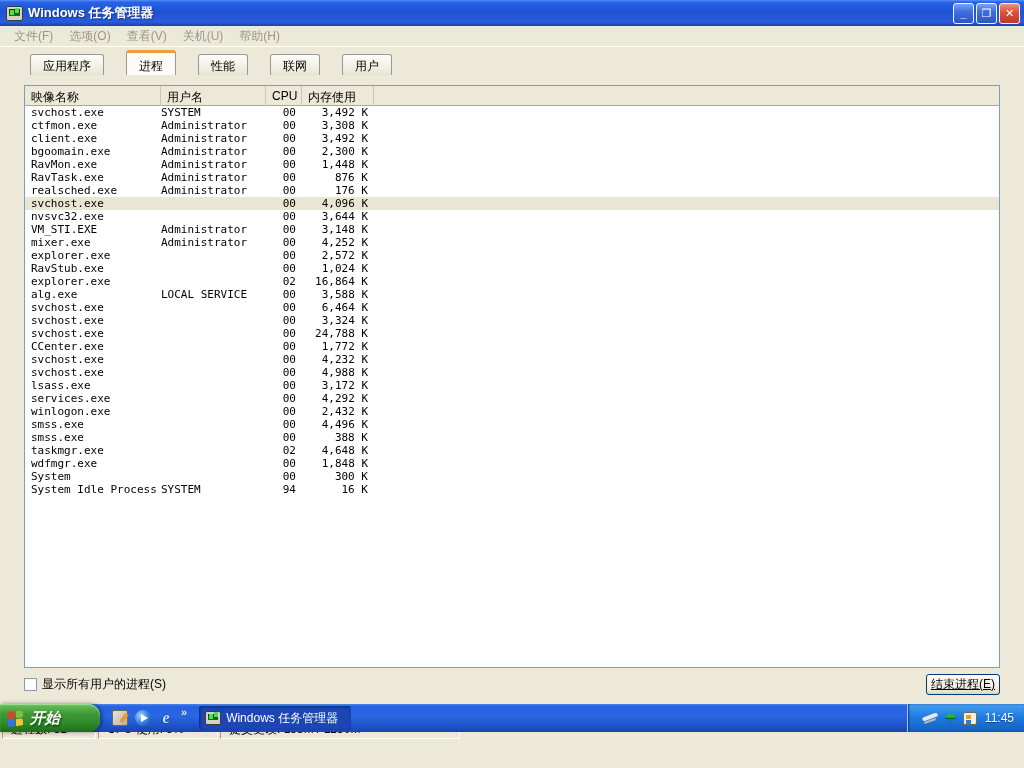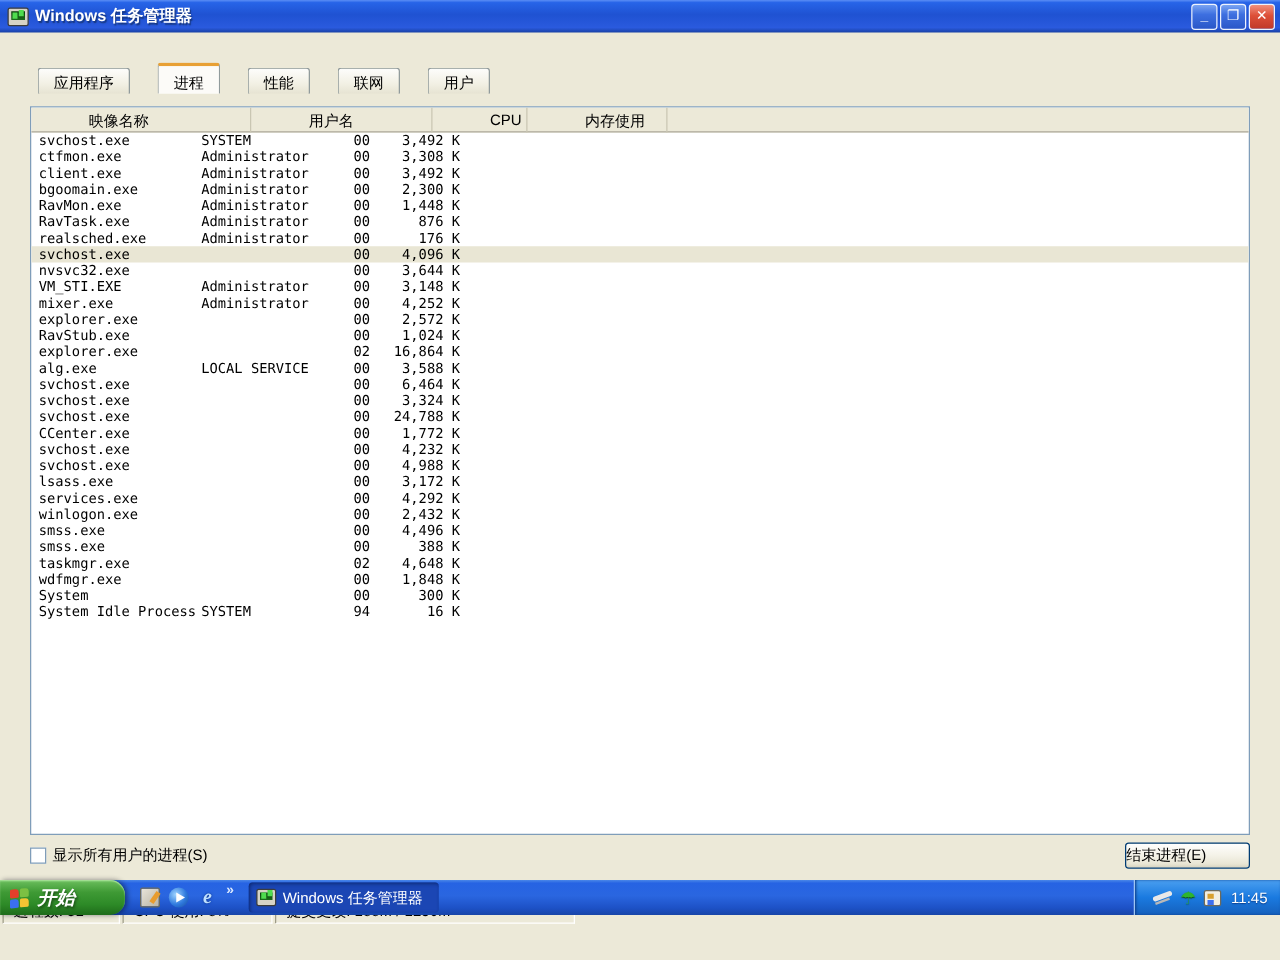--- a/index.html
+++ b/index.html
@@ -37,42 +37,42 @@
   .tab { position:relative; border:1px solid #919b9c; border-bottom:none; border-radius:3px 3px 0 0;
     background:linear-gradient(180deg,#fdfdfb 0%,#f2f0e4 60%,#e6e3d2 100%);
     padding:3px 12px 3px 12px; margin-right:2px; color:#000; white-space:nowrap; height:21px;margin-left:20px; }
   .tab.active { background:#fcfbf8; height:25px; padding-top:5px; z-index:3;
     border-top:3px solid #e8a034; margin-top:-3px; }
 
   .listbox { position:absolute; top:85px; left:24px; width:976px; height:583px;
     background:#fff; border:1px solid #7f9db9; overflow:hidden; }
   .lheader { display:flex; height:20px; background:#ece9d8; border-bottom:1px solid #aca899;
     font-size:12px; }
-  .hcell { padding:3px 6px 0 6px; border-right:1px solid #c9c6b2; white-space:nowrap; height:20px;margin-left:40px; }
+  .hcell { padding:3px 6px 0 6px; border-right:1px solid #c9c6b2; white-space:nowrap; height:20px; }
   .hcell.c-name { width:136px; }
   .hcell.c-user { width:105px; }
   .hcell.c-cpu  { width:36px; text-align:right; }
   .hcell.c-mem  { width:72px; }
   .hcell.c-fill { flex:1 1 auto; border-right:none; }
 
   .rows { font-family:"DejaVu Sans Mono","Liberation Mono",monospace; font-size:11px; }
   .prow { display:flex; height:13px; line-height:13px; white-space:nowrap; }
   .prow.selected { background:#e9e6d4; }
   .pc { overflow:hidden; }
   .pc.c-name { width:136px; padding-left:6px; }
   .pc.c-user { width:105px; }
   .pc.c-cpu  { width:36px; text-align:right; padding-right:6px; }
   .pc.c-mem  { width:72px; text-align:right; padding-right:6px; }
 
   .footer-row { position:absolute; top:674px; left:24px; width:976px; height:22px; }
   .chkwrap { position:absolute; left:0; top:2px; display:flex; align-items:center; gap:5px; }
   .checkbox { width:13px; height:13px; background:#fff; border:1px solid #7f9db9; }
-  .endbtn { position:absolute; right:0; top:0; width:100px; height:21px;
+  .endbtn { position:absolute; right:0; top:0; width:74px; height:21px;
     background:linear-gradient(180deg,#fefefd 0%,#f4f2e7 50%,#e8e5d4 85%,#d8d4c0 100%);
-    border:1px solid #003c74; border-radius:3px; line-height:19px; font-size:12px; }
+    border:1px solid #003c74; border-radius:3px; text-align:center; line-height:19px; font-size:12px;text-decoration:underline; }
 
   .statusbar { position:absolute; left:2px; right:2px; bottom:2px; height:23px; background:#ece9d8;
     border-top:1px solid #fff; display:flex; align-items:flex-start; padding-top:2px; gap:2px; }
   .spanel { border:1px solid; border-color:#9d9b86 #fff #fff #9d9b86; padding:2px 8px 0 8px;
     white-space:nowrap; font-size:12px; }
   .spanel.p1 { width:94px; } .spanel.p2 { width:120px; } .spanel.p3 { width:240px; }
   .spanel.p4 { flex:1 1 auto; }
 
   
   .taskbar { position:absolute; left:0; top:704px; width:1024px; height:28px;
@@ -137,20 +137,27 @@
           </div>
         <div class="wbtn">
             <span class="glyph">❐</span>
           </div>
         <div class="wbtn close">
             <span class="glyph">✕</span>
           </div>
       </div>
     </div>
 
+    <div class="menubar" id="menubar">
+        <div class="menu-item">文件(F)</div>
+        <div class="menu-item">选项(O)</div>
+        <div class="menu-item">查看(V)</div>
+        <div class="menu-item">关机(U)</div>
+        <div class="menu-item">帮助(H)</div>
+      </div>
 
     <div class="tabstrip" id="tabstrip">
         <div class="tab">应用程序</div>
         <div class="tab active">进程</div>
         <div class="tab">性能</div>
         <div class="tab">联网</div>
         <div class="tab">用户</div>
       </div>
 
     <div class="listbox">

